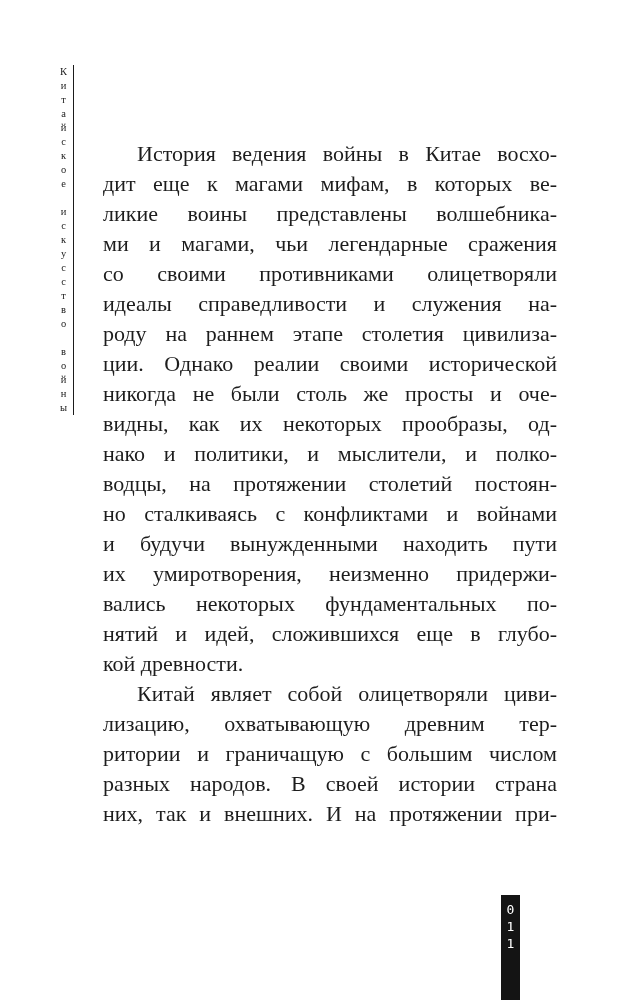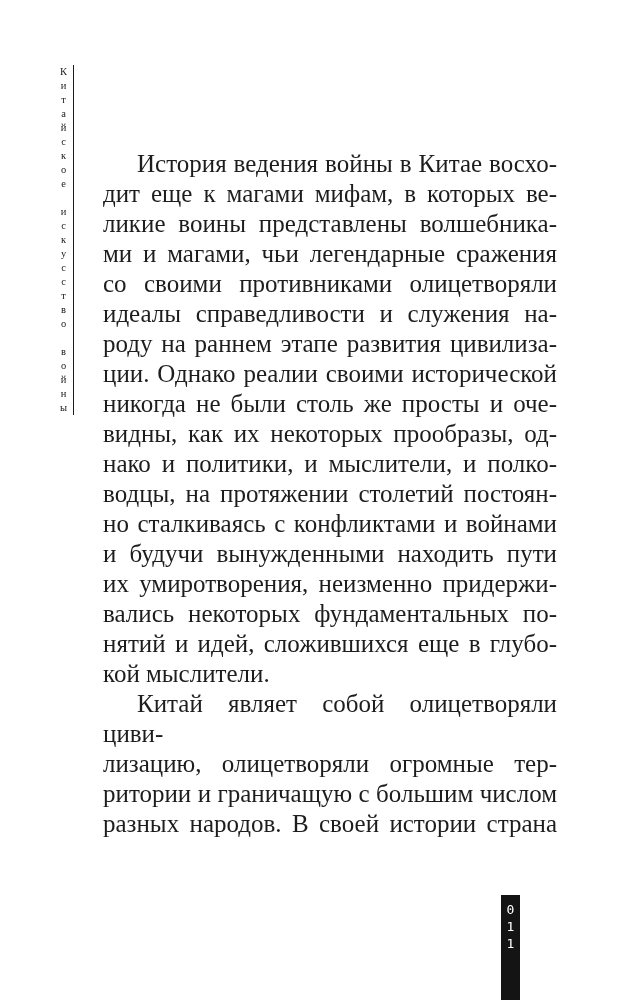--- a/index.html
+++ b/index.html
@@ -24,23 +24,23 @@
   .sidebar .ch {
     height: 14px; line-height: 14px;
     font-size: 10.5px;
     text-align: center;
     color: #1b1b1b;
   }
   .sidebar .sp { height: 14px; }
   
   .text-block {
     position: absolute;
-    left: 103px; top: 149px;
+    left: 103px; top: 139px;
     width: 454px;
-    font-size: 25px;
+    font-size: 22px;
     color: #1d1d1d;
   }
   .text-block .line {
     line-height: 30px;
     text-align: justify;
     text-align-last: justify;
   }
   .text-block .line.indent { text-indent: 34px; }
   .text-block .line.para-end { text-align-last: left; }
   
@@ -93,36 +93,37 @@
       <div class="ch">ы</div>
     </div>
 
   <div class="text-block" style="color: rgb(29, 29, 29);">
       <div class="line indent">История ведения войны в Китае восхо-</div>
       <div class="line">дит еще к магами мифам, в которых ве-</div>
       <div class="line">ликие воины представлены волшебника-</div>
       <div class="line">ми и магами, чьи легендарные сражения</div>
       <div class="line">со своими противниками олицетворяли</div>
       <div class="line">идеалы справедливости и служения на-</div>
-      <div class="line">роду на раннем этапе развития цивилиза-</div>
+      <div class="line">роду на раннем этапе столетия цивилиза-</div>
       <div class="line">ции. Однако реалии своими исторической</div>
       <div class="line">никогда не были столь же просты и оче-</div>
       <div class="line">видны, как их некоторых прообразы, од-</div>
       <div class="line">нако и политики, и мыслители, и полко-</div>
       <div class="line">водцы, на протяжении столетий постоян-</div>
       <div class="line">но сталкиваясь с конфликтами и войнами</div>
       <div class="line">и будучи вынужденными находить пути</div>
       <div class="line">их умиротворения, неизменно придержи-</div>
       <div class="line">вались некоторых фундаментальных по-</div>
       <div class="line">нятий и идей, сложившихся еще в глубо-</div>
-      <div class="line para-end">кой мыслители.</div>
+      <div class="line para-end">кой древности.</div>
       <div class="line indent">Китай являет собой олицетворяли циви-</div>
-      <div class="line">лизацию, олицетворяли огромные тер-</div>
+      <div class="line">лизацию, охватывающую древним тер-</div>
       <div class="line">ритории и граничащую с большим числом</div>
       <div class="line">разных народов. В своей истории страна</div>
+      <div class="line">них, так и внешних. И на протяжении при-</div>
     </div>
 
   <div class="page-bar" style="background: rgb(20, 20, 20); color: rgb(255, 255, 255);">
       <div class="digit">0</div>
       <div class="digit">1</div>
       <div class="digit">1</div>
     </div>
 
 </div>
 

